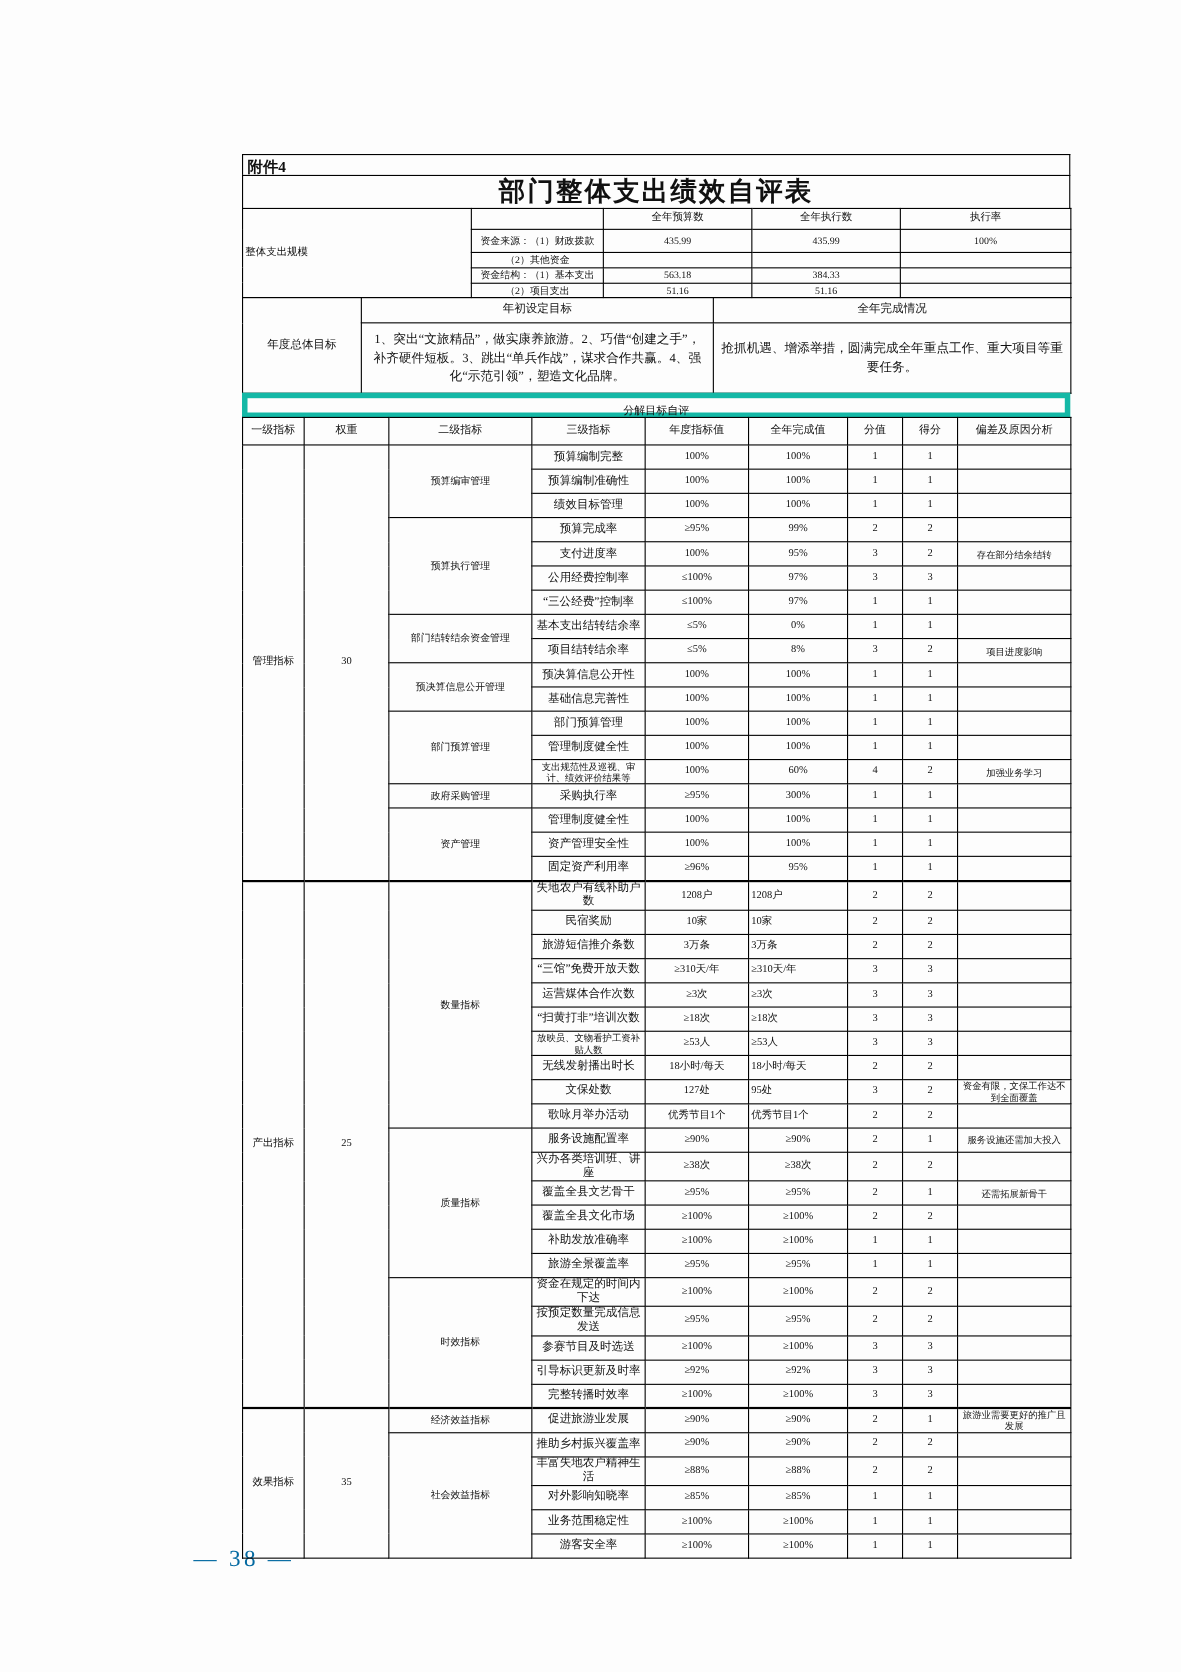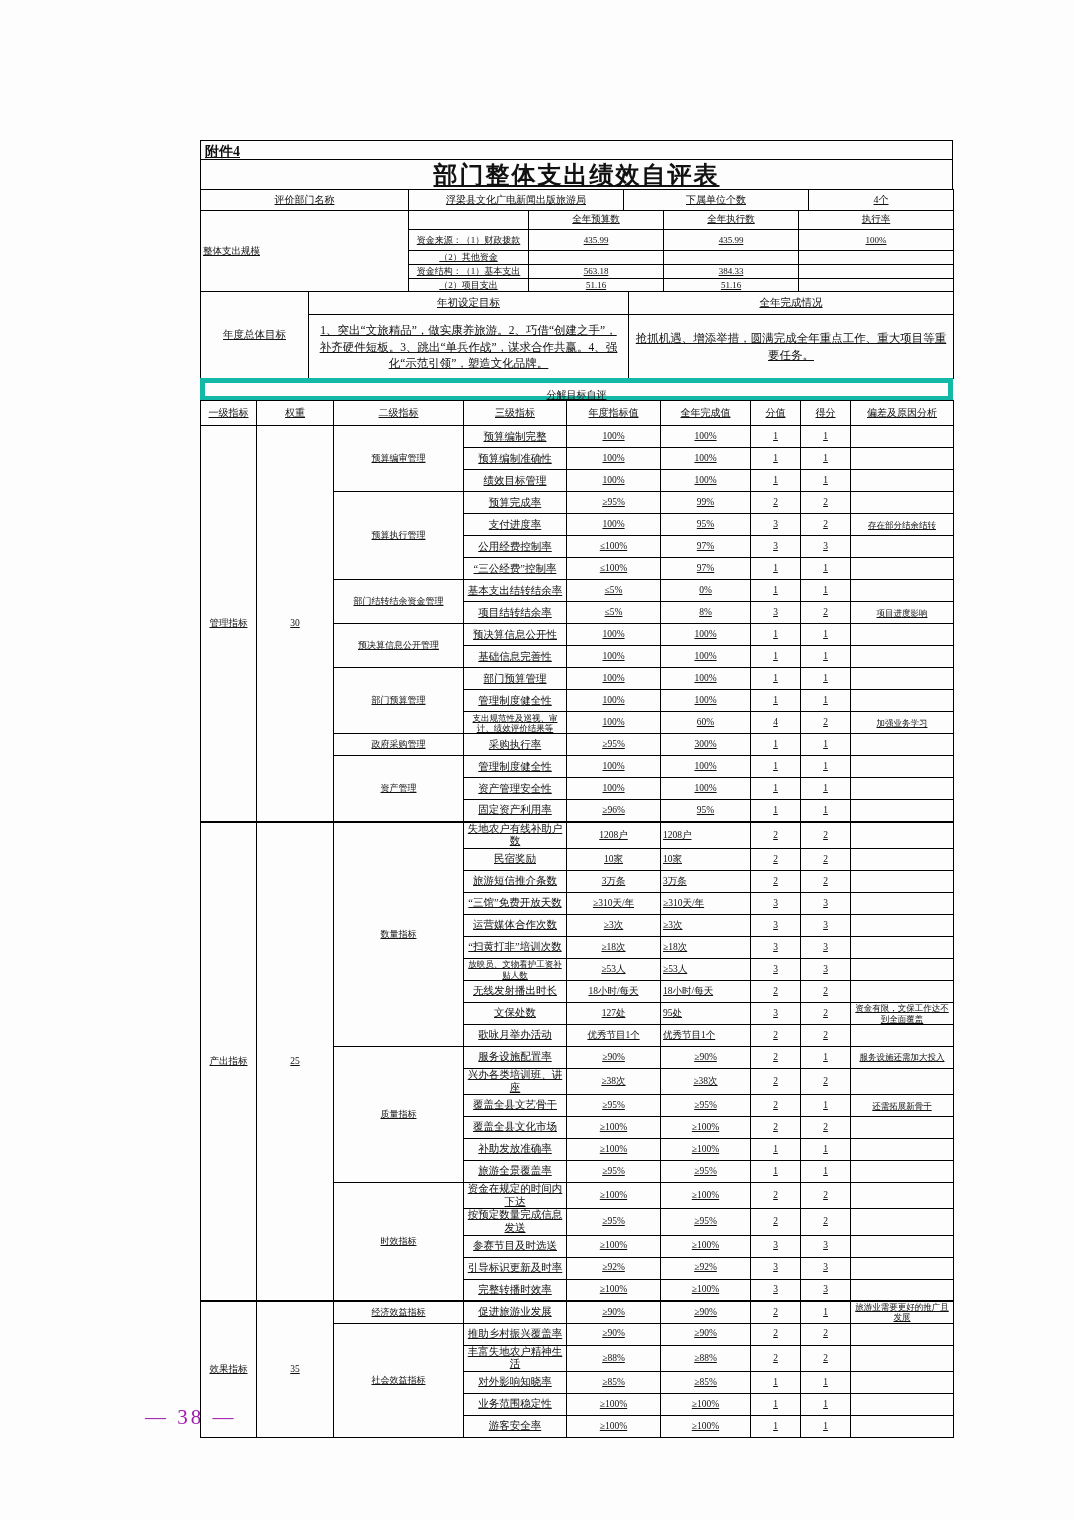--- a/index.html
+++ b/index.html
@@ -1,21 +1,21 @@
 <!DOCTYPE html>
 <html><head>
 <meta charset="utf-8">
 <style>
   html,body{margin:0;padding:0;}
   body{
     width:1074px;height:1520px;overflow:hidden;position:relative;
     background:#fdfdfd;color:#111;
     font-family:"Liberation Serif","DejaVu Serif",serif;
   }
-  .sheet{position:absolute;left:200px;top:140px;width:753px;text-decoration:underline;}
+  .sheet{position:absolute;left:220px;top:140px;width:753px;}
   
   .attach-row{border:1px solid #000;border-bottom:none;padding:2px 4px 1px 4px;
     font-weight:bold;font-size:14px;height:19px;box-sizing:border-box;}
   .title-row{border:1px solid #000;border-bottom:none;text-align:center;
     font-size:24px;font-weight:bold;letter-spacing:2px;height:31px;line-height:31px;box-sizing:border-box;}
   .subtitle-row{border:1px solid #000;text-align:center;font-size:10px;
     height:16px;line-height:16px;box-sizing:border-box;}
   table{border-collapse:collapse;table-layout:fixed;width:753px;margin-top:-1px;}
   td{border:1px solid #000;box-sizing:border-box;text-align:center;vertical-align:middle;
      padding:1px 2px;font-size:10px;line-height:1.2;overflow:hidden;}
@@ -38,49 +38,33 @@
   #indicator-table tr{height:22px;}
   #indicator-table td{font-size:9.5px;padding:0 2px;}
   #indicator-table td.hdr{height:25px;font-size:10px;}
   #indicator-table td.c1{font-size:9.5px;}
   #indicator-table td.c3{font-size:9px;}
   #indicator-table td.c4{font-size:10.5px;}
   #indicator-table td.small{font-size:8.5px;margin-top:28px;}
   #indicator-table td.note{font-size:8.5px;}
   #indicator-table td.left{text-align:left;}
   #indicator-table tr.sep td{border-top:2px solid #000;}
-  .pageno{position:absolute;left:145px;top:1405px;font-size:21px;color:#a21caf;
+  .pageno{position:absolute;left:176px;top:1405px;font-size:21px;color:#0369a1;
     letter-spacing:3px;background:transparent;}
 </style>
 </head>
 <body>
 
 <div class="pageno">— 38 —</div>
 
 <div class="sheet">
 
   <div class="attach-row">附件4</div>
   <div class="title-row">部门整体支出绩效自评表</div>
 
-  <table class="info-tbl">
-    <colgroup>
-        <col style="width:208px">
-        <col style="width:215px">
-        <col style="width:185px">
-        <col style="width:145px">
-      </colgroup>
-    <tbody>
-        <tr>
-      <td>评价部门名称</td>
-      <td>浮梁县文化广电新闻出版旅游局</td>
-      <td>下属单位个数</td>
-      <td>4个</td>
-    </tr>
-  </tbody>
-    </table>
 
   <table class="spend-tbl">
     <colgroup>
         <col style="width:208px">
         <col style="width:120px">
         <col style="width:135px">
         <col style="width:135px">
         <col style="width:155px">
       </colgroup>
     <tbody>

